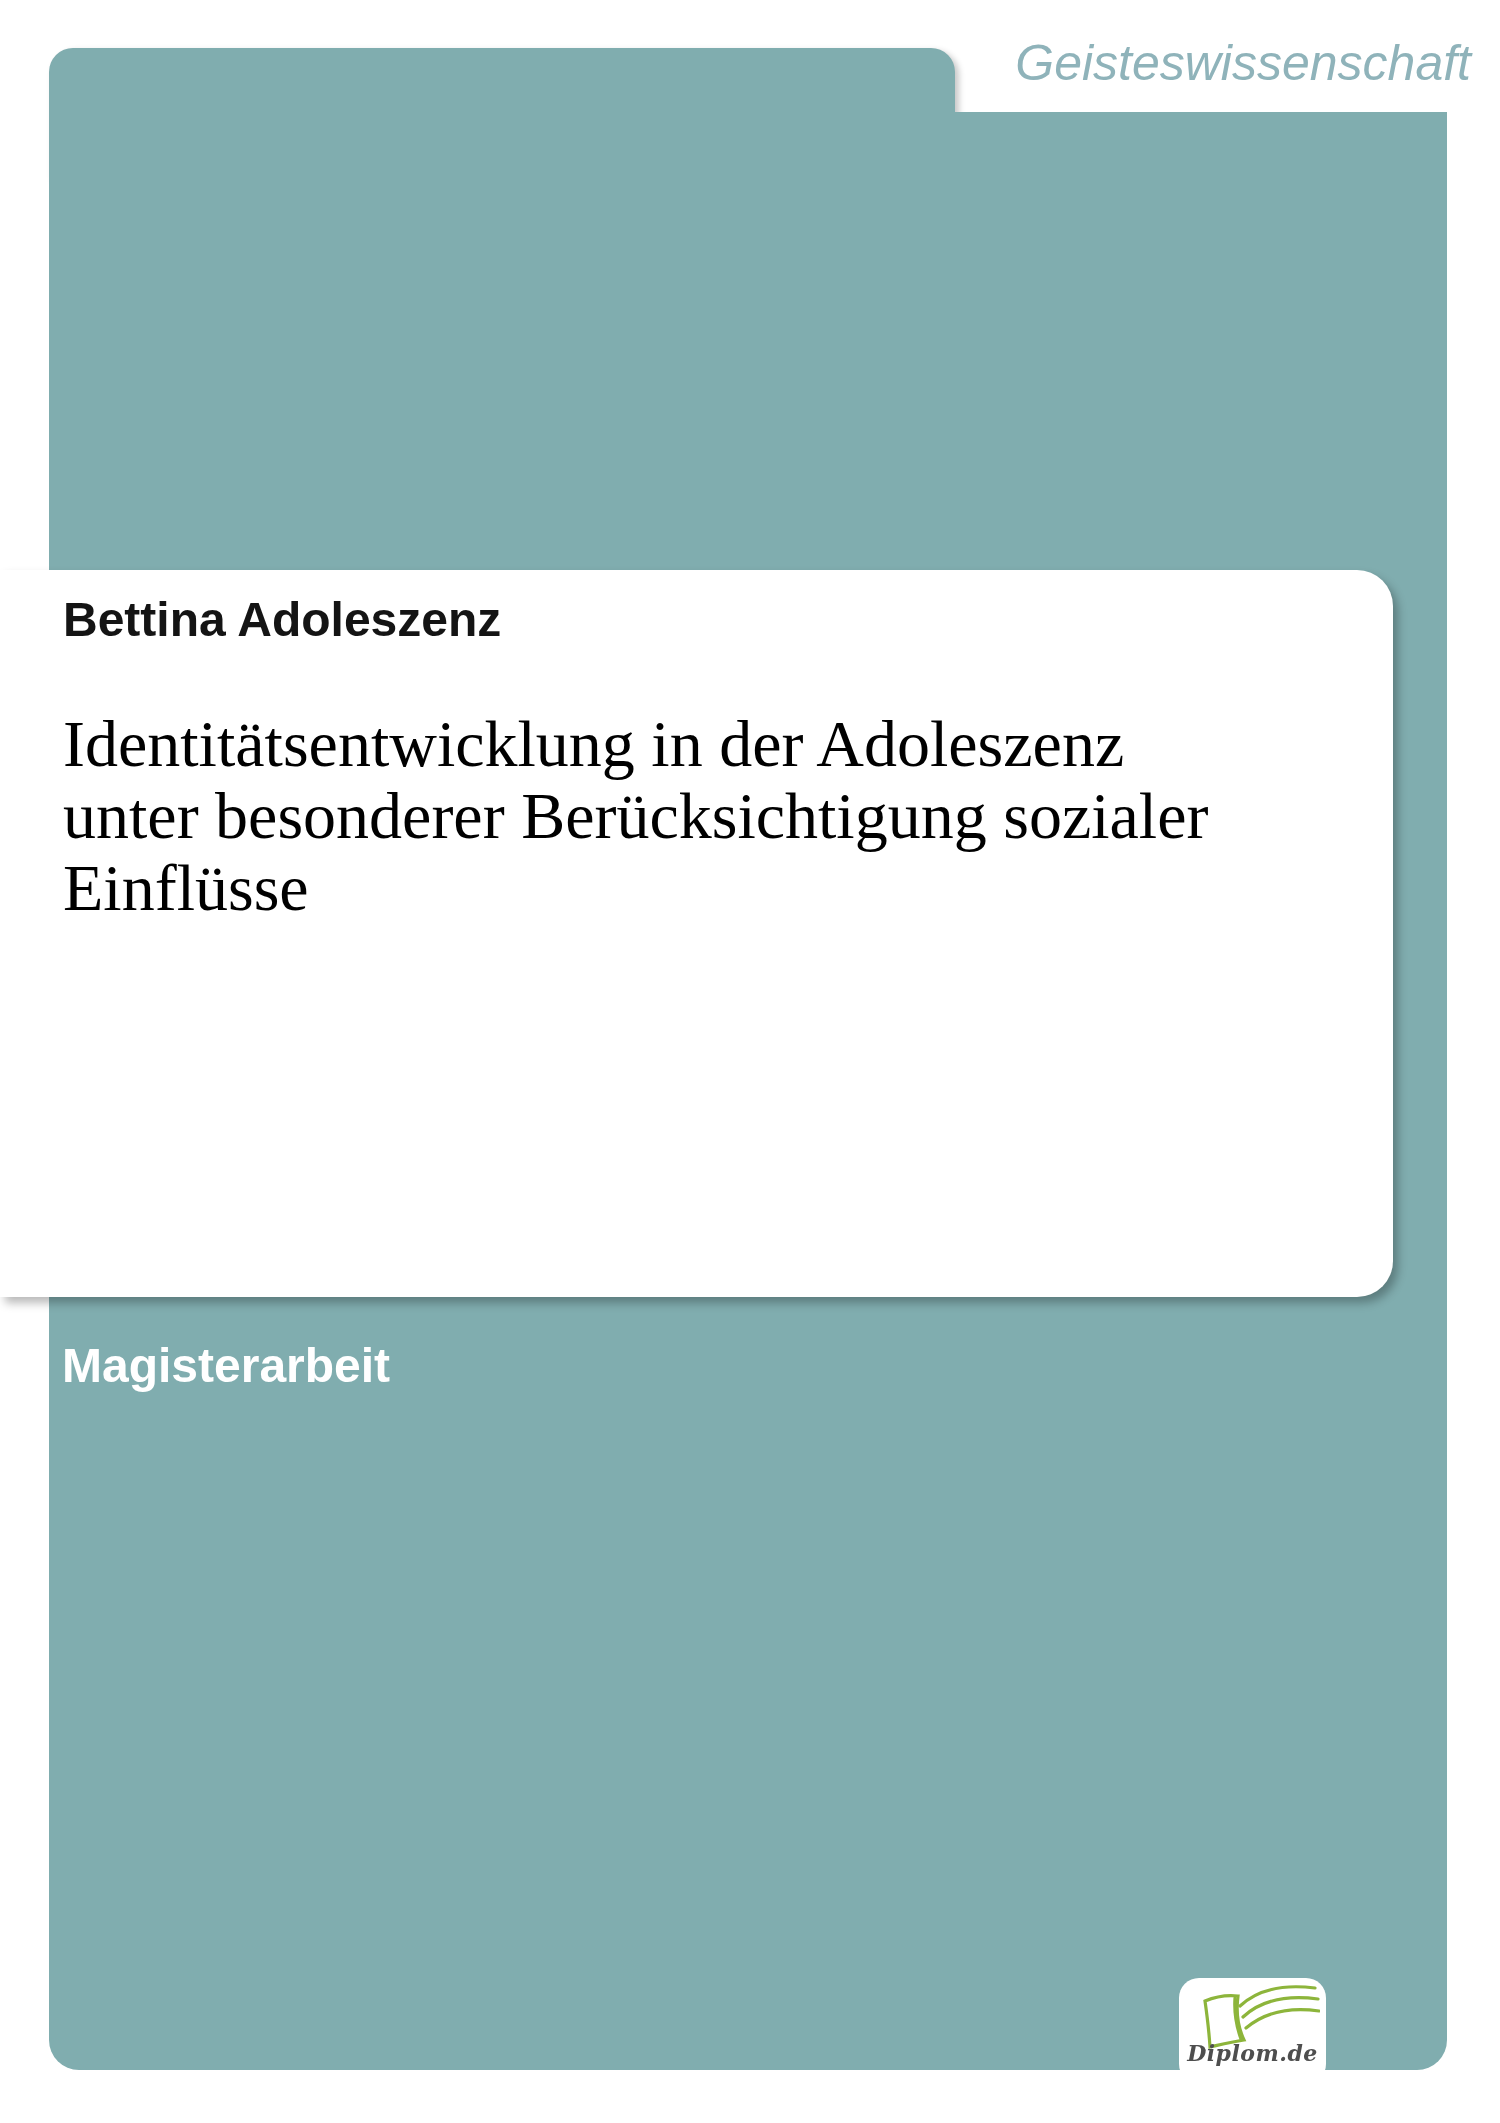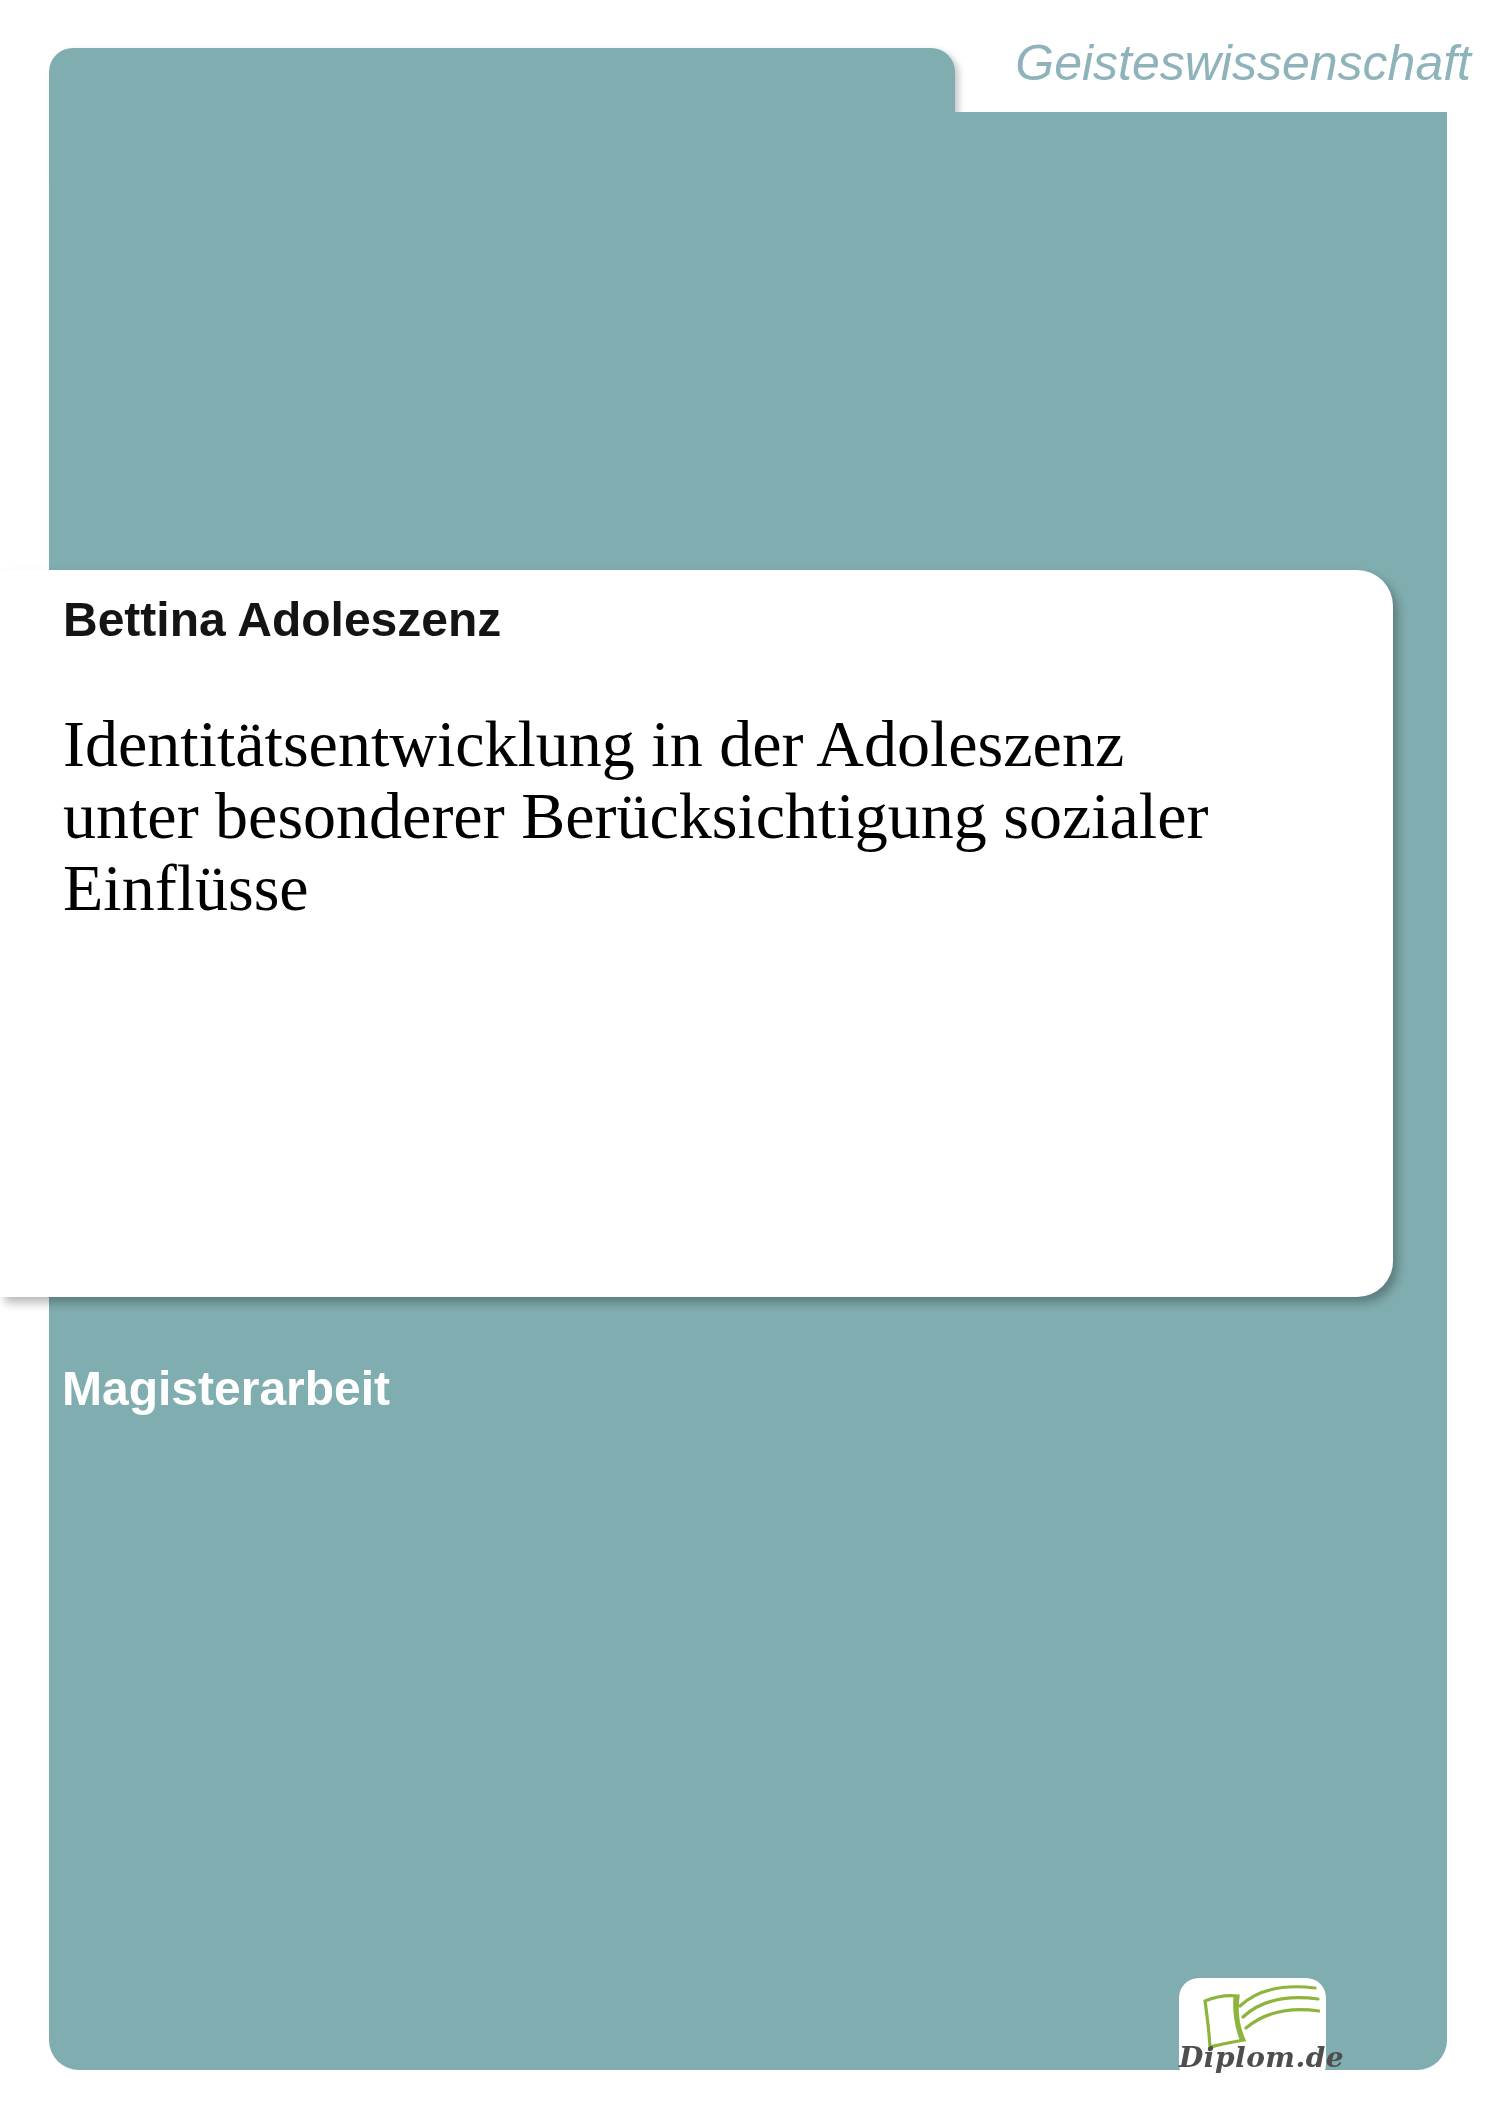--- a/index.html
+++ b/index.html
@@ -75,46 +75,45 @@
     white-space: pre;
   }
   .document-type {
     position: absolute;
     left: 62px;
     top: 1338px;
     font-size: 48px;
     font-weight: 700;
     color: #ffffff;
     white-space: nowrap;
-    margin-top: 23px;
   }
   .publisher-logo {
     position: absolute;
     left: 1179px;
     top: 1978px;
     width: 147px;
     height: 106px;
     background: #ffffff;
     border-radius: 20px;
   }
   .publisher-logo svg {
     position: absolute;
     left: 6px;
     top: 4px;
   }
   .publisher-logo-text {
     position: absolute;
     left: 0;
-    bottom: 10px;
+    bottom: 18px;
     width: 100%;
-    text-align: left;
+    text-align: center;
     font-family: "DejaVu Serif", "Liberation Serif", serif;
     font-style: italic;
     font-weight: 700;
-    font-size: 28px;
+    font-size: 22px;
     letter-spacing: 0.5px;
     color: #4e4e4e;
     white-space: nowrap;
   }
 </style>
 </head>
 <body>
 
 <div class="folder-tab"></div>
 <div class="folder-body"></div>

